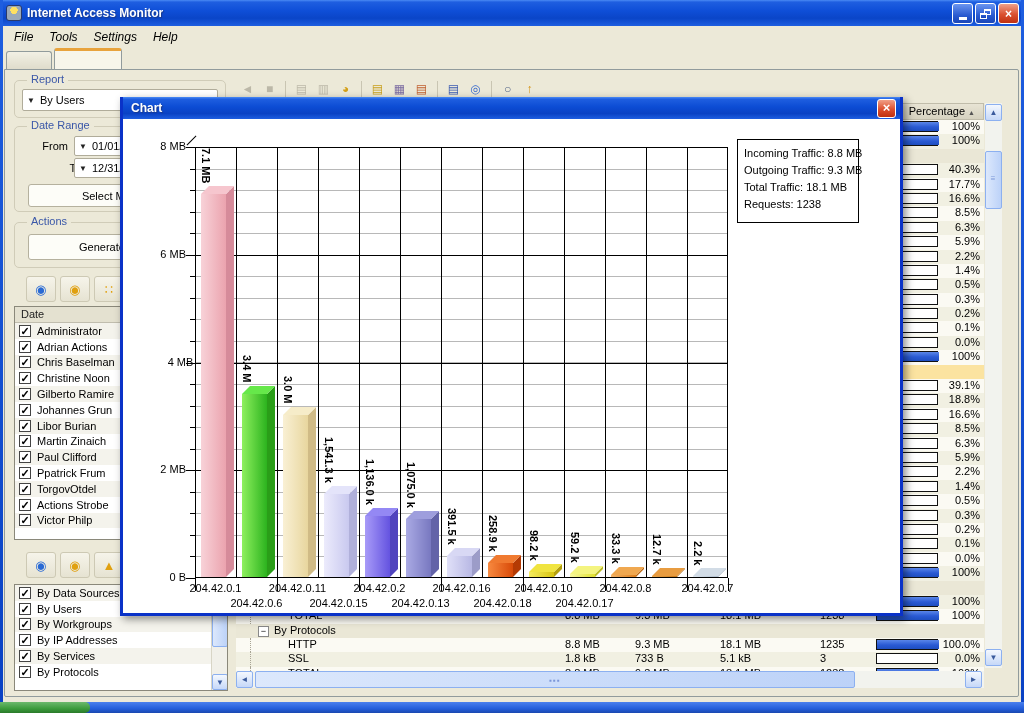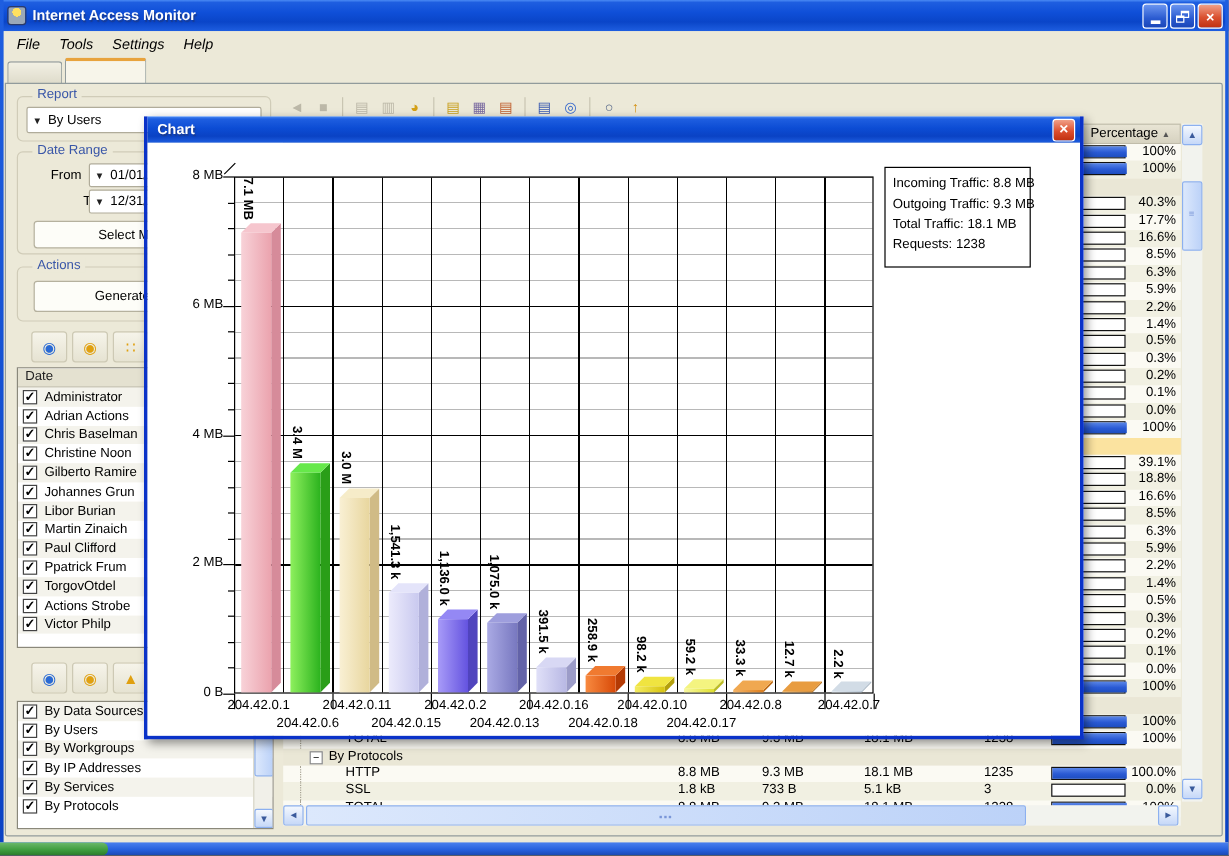--- a/index.html
+++ b/index.html
@@ -643,21 +643,21 @@
           <div class="bar-side" style="left: 522px; bottom: 0px; height: 1px; background: rgb(148, 164, 180);"></div>
           <div class="bar-top" style="left: 497px; bottom: 1px; background: rgb(210, 220, 230);"></div>
           <div class="bar-face" style="left: 497px; height: 1px; background: linear-gradient(to right, rgb(221, 230, 238), rgb(176, 192, 208));"></div>
           <div class="bar-label" style="left: 496px; bottom: 12px;">2.2 k</div>
         </div>
       <div id="axes-layer">
           <div class="ylabel" style="left: 18px; top: 21px;">8 MB</div>
           <div class="ytick" style="left: 63px; top: 28px; width: 9px;"></div>
           <div class="ylabel" style="left: 18px; top: 128.75px;">6 MB</div>
           <div class="ytick" style="left: 63px; top: 135.75px; width: 9px;"></div>
-          <div class="ylabel" style="left: 18px; top: 236.5px;">4 MB</div>
+          <div class="ylabel" style="left: 35px; top: 236.5px; text-align: center;">4 MB</div>
           <div class="ytick" style="left: 63px; top: 243.5px; width: 9px;"></div>
           <div class="ylabel" style="left: 18px; top: 344.25px;">2 MB</div>
           <div class="ytick" style="left: 63px; top: 351.25px; width: 9px;"></div>
           <div class="ylabel" style="left: 18px; top: 452px;">0 B</div>
           <div class="ytick" style="left: 63px; top: 459px; width: 9px;"></div>
           <div class="ytick" style="left: 67px; top: 49.55px; width: 5px;"></div>
           <div class="ytick" style="left: 67px; top: 71.1px; width: 5px;"></div>
           <div class="ytick" style="left: 67px; top: 92.65px; width: 5px;"></div>
           <div class="ytick" style="left: 67px; top: 114.2px; width: 5px;"></div>
           <div class="ytick" style="left: 67px; top: 157.3px; width: 5px;"></div>

